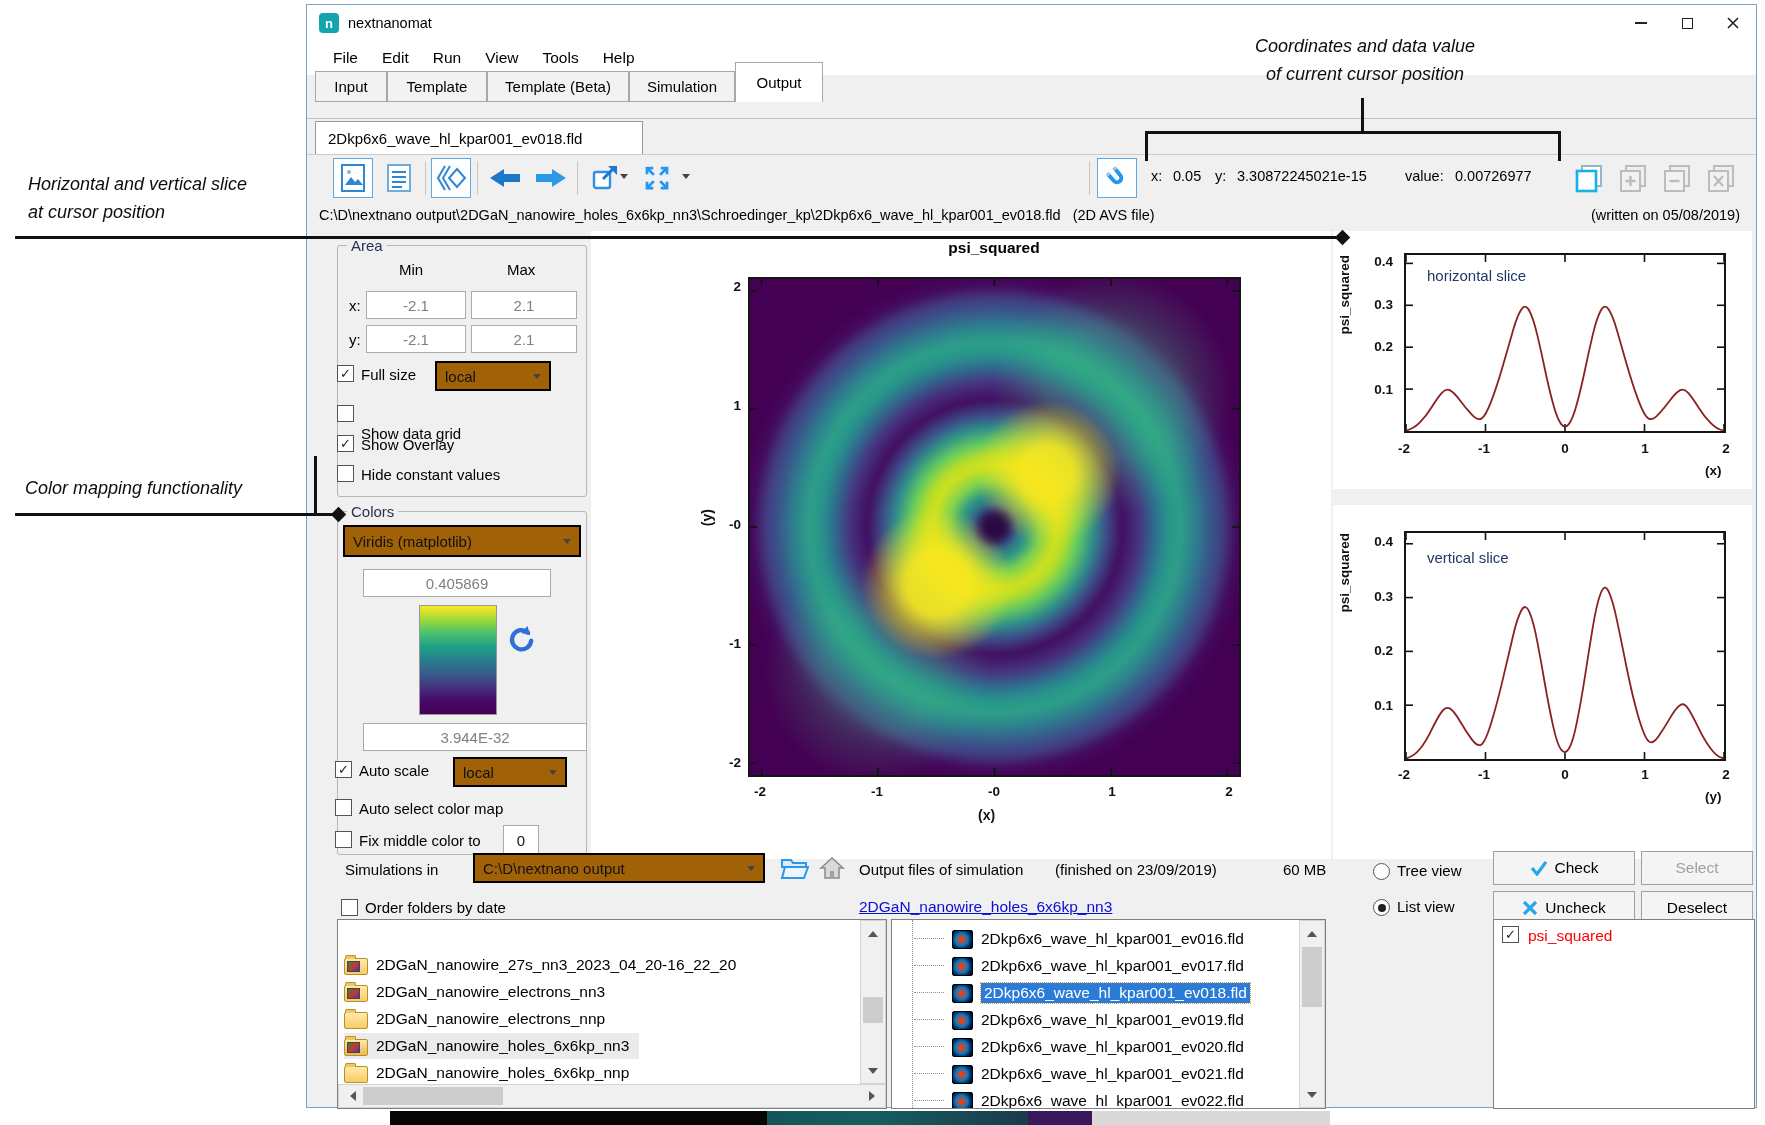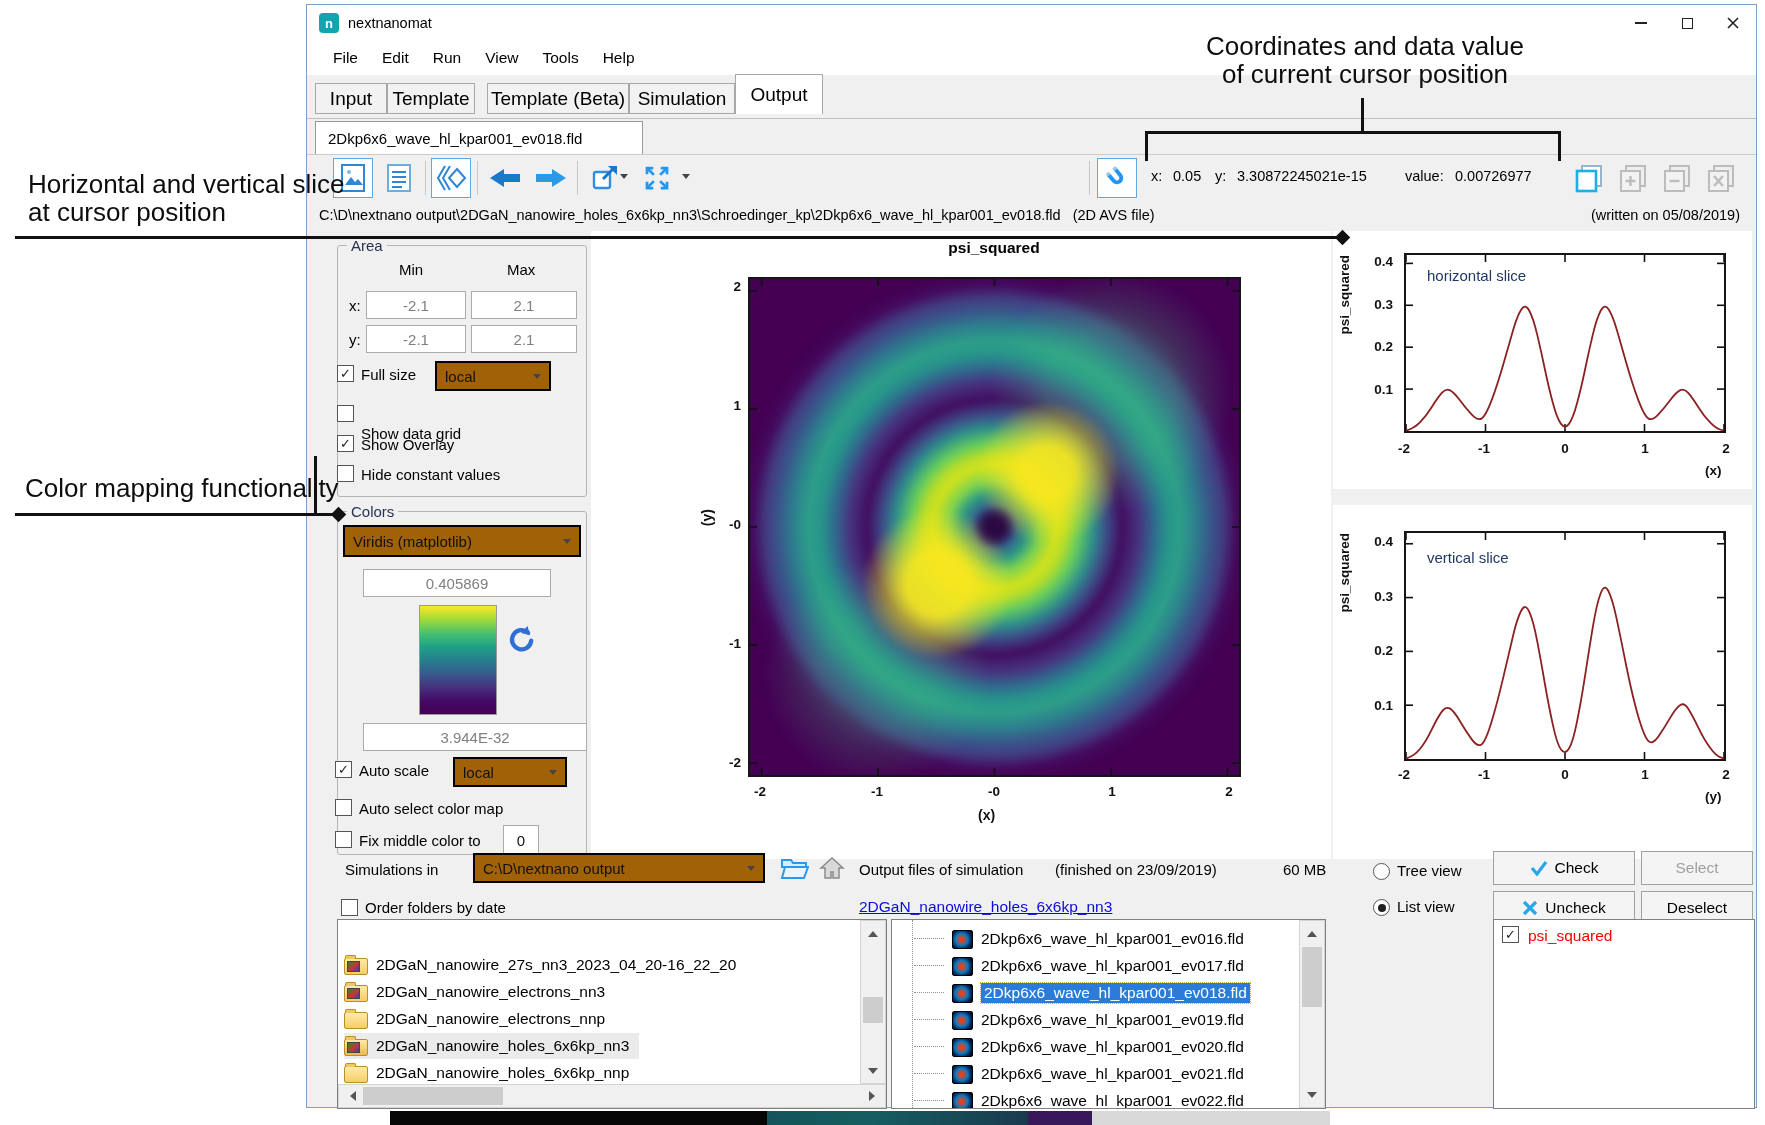--- a/index.html
+++ b/index.html
@@ -10,22 +10,22 @@
     background:#f0f0f0;border:1px solid #7aa0c4;box-sizing:border-box;}
   .titlebar{left:0;top:0;width:100%;height:36px;background:#fff;display:flex;align-items:center;}
   .applogo{width:20px;height:20px;margin-left:12px;border-radius:4px;background:#12a5b0;
     color:#fff;font-weight:bold;font-size:13px;display:flex;align-items:center;justify-content:center;}
   .apptitle{margin-left:9px;font-size:14.5px;}
   .winbtns{margin-left:auto;display:flex;height:100%;}
   .winbtn{width:46px;height:100%;display:flex;align-items:center;justify-content:center;}
   .menubar{left:0;top:36px;width:100%;height:34px;background:#fff;display:flex;align-items:center;padding-left:14px;box-sizing:border-box;}
   .menuitem{padding:0 12px;font-size:15.5px;}
   .tabstrip{left:0;top:70px;width:100%;height:44px;border-bottom:1px solid #c0c0c0;box-sizing:border-box;}
-  .tab{position:absolute;bottom:4px;height:31px;background:#f2f2f2;border:1px solid #a8a8a8;
-    box-sizing:border-box;display:flex;align-items:center;justify-content:center;font-size:19px;}
+  .tab{position:absolute;bottom:16px;height:31px;background:#f2f2f2;border:1px solid #a8a8a8;
+    box-sizing:border-box;display:flex;align-items:center;justify-content:center;font-size:15px;}
   .tab.active{height:40px;background:#fff;border-bottom:none;z-index:2;}
   .subtabstrip{left:0;top:114px;width:100%;height:36px;border-bottom:1px solid #cccccc;box-sizing:border-box;}
   .subtab{position:absolute;left:8px;top:2px;width:328px;height:33px;background:#fff;border:1px solid #999;
     border-bottom:none;display:flex;align-items:center;padding-left:12px;box-sizing:border-box;font-size:15px;}
   .toolbar{left:0;top:150px;width:100%;height:48px;}
   .tbox{position:absolute;width:40px;height:40px;top:3px;border:1px solid #62a8e0;background:#fdfeff;
     display:flex;align-items:center;justify-content:center;box-sizing:border-box;}
   .tplain{position:absolute;width:40px;height:40px;top:3px;display:flex;align-items:center;justify-content:center;}
   .tsep{position:absolute;top:6px;width:1px;height:34px;background:#c8c8c8;}
   .caret{width:0;height:0;border:4.5px solid transparent;border-top:5.5px solid #444;}
@@ -79,21 +79,21 @@
   .fold.open{background:linear-gradient(#ffe9a8,#eaba4e);}
   .mapicon{width:19px;height:17px;border:1px solid #000;border-radius:2px;flex:none;
     background:radial-gradient(circle at 45% 50%, #d42 0 15%, #0a7bc0 45%, #03265e 72%, #000 100%);}
   .scroll{position:absolute;background:#f0f0f0;border:1px solid #d4d4d4;box-sizing:border-box;}
   .sthumb{position:absolute;background:#cdcdcd;}
   .sarr{position:absolute;display:flex;align-items:center;justify-content:center;}
   .tri-l{width:0;height:0;border:5px solid transparent;border-right:6px solid #555;}
   .tri-r{width:0;height:0;border:5px solid transparent;border-left:6px solid #555;}
   .tri-u{width:0;height:0;border:5px solid transparent;border-bottom:6px solid #555;}
   .tri-d{width:0;height:0;border:5px solid transparent;border-top:6px solid #555;}
-  .note{position:absolute;font-size:26px;line-height:28px;color:#0d0d0d;z-index:50;}
+  .note{position:absolute;font-size:18px;line-height:28px;color:#0d0d0d;z-index:50;font-style:italic;}
   .nline{position:absolute;background:#111;z-index:49;}
   .ndiamond{position:absolute;width:11px;height:11px;background:#111;transform:rotate(45deg);z-index:49;}
   .link{font-size:15.5px;color:#0c0cd8;text-decoration:underline;white-space:nowrap;}
   .treerow{position:absolute;height:26px;display:flex;align-items:center;gap:8px;font-size:15.5px;white-space:nowrap;}
   .connector{width:30px;height:1px;border-top:1px dotted #909090;flex:none;}
 </style>
 </head>
 <body>
 
 <div id="screen">
@@ -122,21 +122,21 @@
       <span class="menuitem">File</span>
       <span class="menuitem">Edit</span>
       <span class="menuitem">Run</span>
       <span class="menuitem">View</span>
       <span class="menuitem">Tools</span>
       <span class="menuitem">Help</span>
     </div>
 
     <div class="abs tabstrip">
       <div class="tab" style="left:8px;width:72px;">Input</div>
-      <div class="tab" style="left:80px;width:88px;">Template</div>
+      <div class="tab" style="left:80px;width:100px;">Template</div>
       <div class="tab" style="left:180px;width:142px;">Template (Beta)</div>
       <div class="tab" style="left:322px;width:106px;">Simulation</div>
       <div class="tab active" style="left:428px;width:88px;">Output</div>
     </div>
 
     <div class="abs subtabstrip">
       <div class="subtab">2Dkp6x6_wave_hl_kpar001_ev018.fld</div>
     </div>
 
     <div class="abs toolbar">

